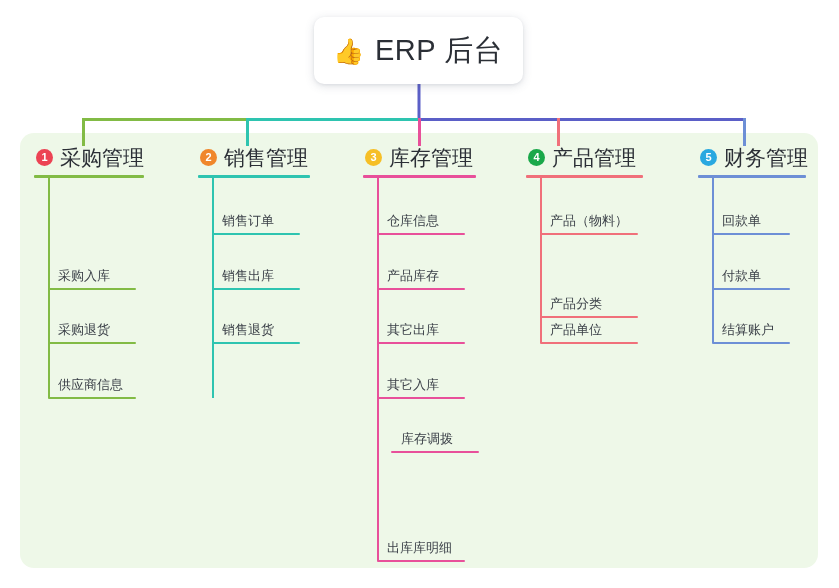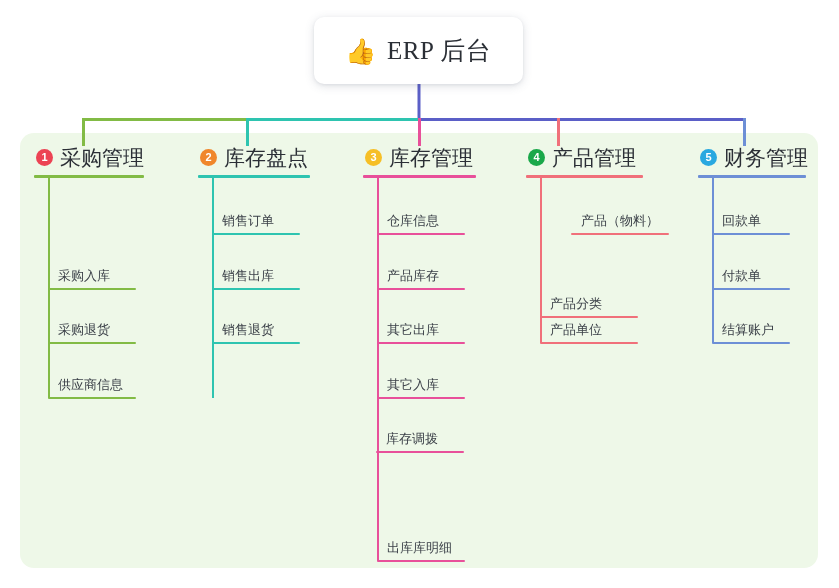--- a/index.html
+++ b/index.html
@@ -42,25 +42,24 @@
     z-index: 5;
   }
   #root-card .thumb {
     font-size: 25px;
     line-height: 1;
     display: inline-block;
     position: relative;
     top: 1px;
   }
   #root-card .root-title {
-    font-size: 25px;
+    font-size: 29px;
     color: #2b2f36;
     letter-spacing: 0.5px;
     white-space: nowrap;
-    font-family: Liberation Serif, serif;
   }
 
   
   #panel {
     position: absolute;
     left: 20px;
     top: 133px;
     width: 798px;
     height: 435px;
     background: #eef8e8;
@@ -179,21 +178,21 @@
           <div class="leaf-rule" style="width: 88px; background: rgb(130, 187, 69);"></div>
         </div>
         <div class="leaf" style="left: 48px; top: 368.5px; width: 88px; pointer-events: auto;">
           <span class="leaf-label">供应商信息</span>
           <div class="leaf-rule" style="width: 88px; background: rgb(130, 187, 69);"></div>
         </div>
       </div>
       <div class="column" style="left: 0px; top: 0px; width: 839px; height: 588px; position: absolute; pointer-events: none;">
         <div class="col-head" style="left: 200px; top: 149px; pointer-events: auto;">
           <span class="badge" style="background: rgb(240, 135, 43);">2</span>
-          <span class="col-title">库存盘点</span>
+          <span class="col-title">销售管理</span>
         </div>
         <div class="head-rule" style="left: 198px; top: 175px; width: 112px; background: rgb(46, 196, 176);"></div>
         <div class="spine" style="left: 212px; top: 176px; height: 221.5px; background: rgb(46, 196, 176);"></div>
         <div class="leaf" style="left: 212px; top: 205px; width: 88px; pointer-events: auto;">
           <span class="leaf-label">销售订单</span>
           <div class="leaf-rule" style="width: 88px; background: rgb(46, 196, 176);"></div>
         </div>
         <div class="leaf" style="left: 212px; top: 259.5px; width: 88px; pointer-events: auto;">
           <span class="leaf-label">销售出库</span>
           <div class="leaf-rule" style="width: 88px; background: rgb(46, 196, 176);"></div>
@@ -219,37 +218,37 @@
           <div class="leaf-rule" style="width: 88px; background: rgb(232, 80, 154);"></div>
         </div>
         <div class="leaf" style="left: 377px; top: 314px; width: 88px; pointer-events: auto;">
           <span class="leaf-label">其它出库</span>
           <div class="leaf-rule" style="width: 88px; background: rgb(232, 80, 154);"></div>
         </div>
         <div class="leaf" style="left: 377px; top: 368.5px; width: 88px; pointer-events: auto;">
           <span class="leaf-label">其它入库</span>
           <div class="leaf-rule" style="width: 88px; background: rgb(232, 80, 154);"></div>
         </div>
-        <div class="leaf" style="left: 376px; top: 423px; width: 88px; pointer-events: auto; text-decoration: underline;">
+        <div class="leaf" style="left: 391px; top: 423px; width: 88px; pointer-events: auto; text-decoration: underline;">
           <span class="leaf-label">库存调拨</span>
           <div class="leaf-rule" style="width: 88px; background: rgb(232, 80, 154);"></div>
         </div>
         <div class="leaf" style="left: 377px; top: 532px; width: 88px; pointer-events: auto;">
           <span class="leaf-label">出库库明细</span>
           <div class="leaf-rule" style="width: 88px; background: rgb(232, 80, 154);"></div>
         </div>
       </div>
       <div class="column" style="left: 0px; top: 0px; width: 839px; height: 588px; position: absolute; pointer-events: none;">
         <div class="col-head" style="left: 528px; top: 149px; pointer-events: auto;">
           <span class="badge" style="background: rgb(26, 168, 74);">4</span>
           <span class="col-title">产品管理</span>
         </div>
         <div class="head-rule" style="left: 526px; top: 175px; width: 117px; background: rgb(240, 112, 122);"></div>
         <div class="spine" style="left: 540px; top: 176px; height: 167px; background: rgb(240, 112, 122);"></div>
-        <div class="leaf" style="left: 571px; top: 205px; width: 98px; pointer-events: auto; padding-left: 36px;">
+        <div class="leaf" style="left: 540px; top: 205px; width: 98px; pointer-events: auto; padding-left: 36px;">
           <span class="leaf-label">产品（物料）</span>
           <div class="leaf-rule" style="width: 98px; background: rgb(240, 112, 122);"></div>
         </div>
         <div class="leaf" style="left: 540px; top: 259.5px; width: 98px; pointer-events: auto; margin-top: 28px;">
           <span class="leaf-label">产品分类</span>
           <div class="leaf-rule" style="width: 98px; background: rgb(240, 112, 122);"></div>
         </div>
         <div class="leaf" style="left: 540px; top: 314px; width: 98px; pointer-events: auto;">
           <span class="leaf-label">产品单位</span>
           <div class="leaf-rule" style="width: 98px; background: rgb(240, 112, 122);"></div>

